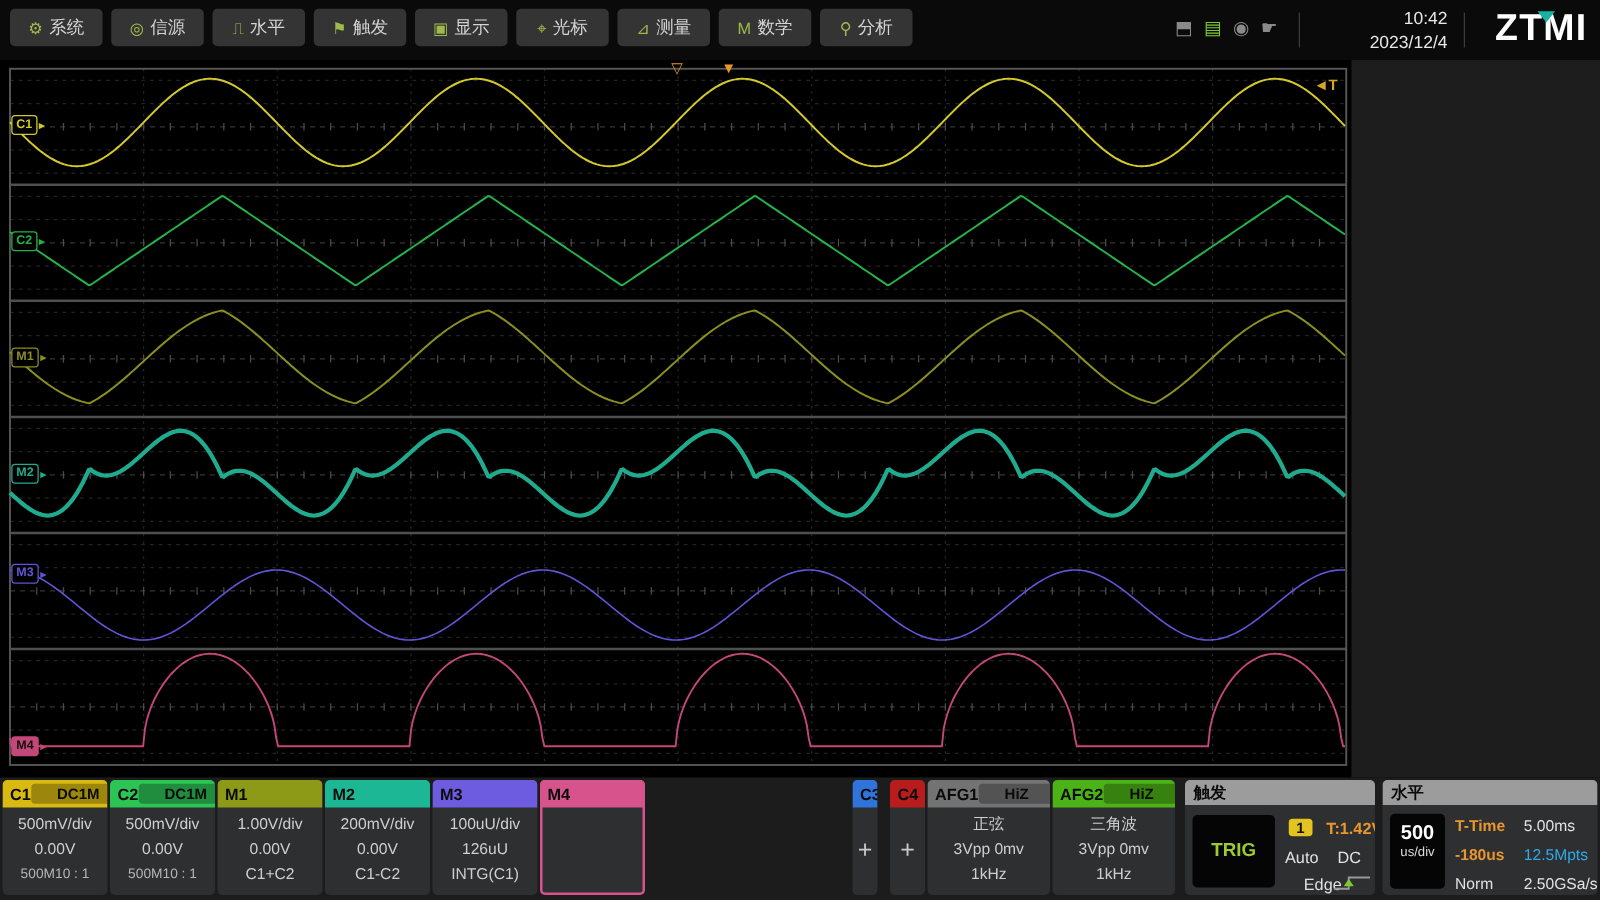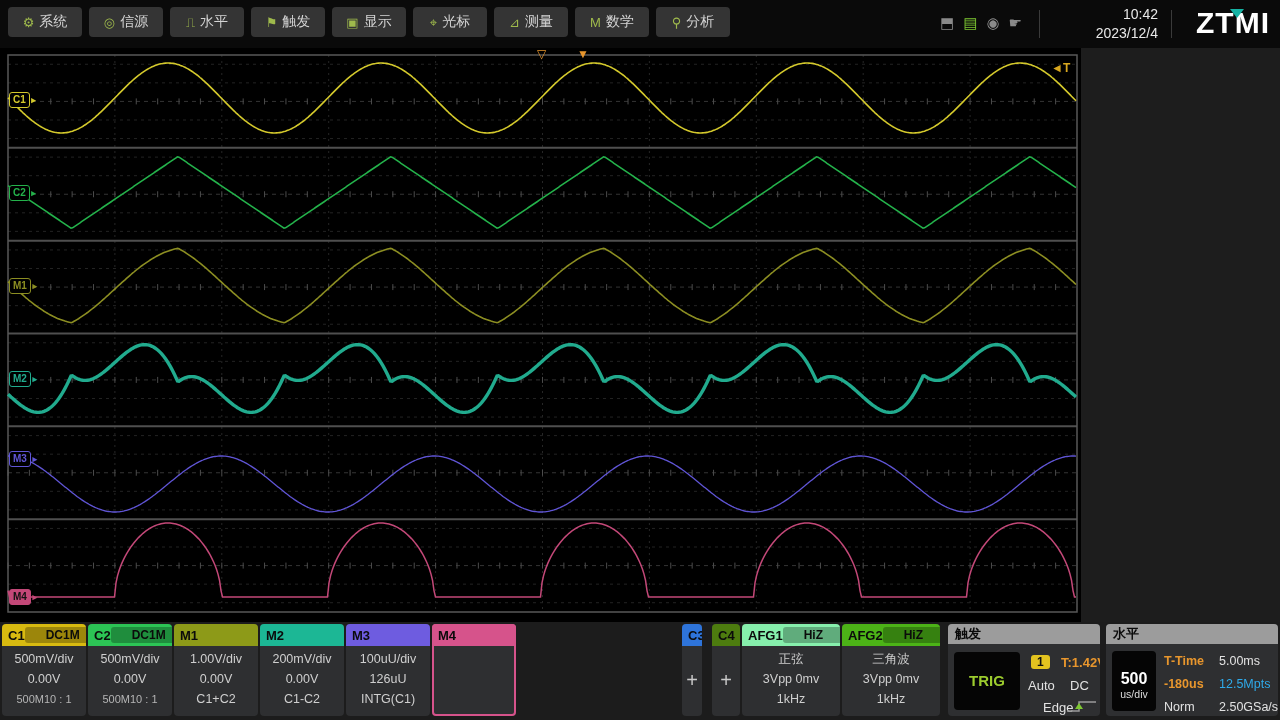--- a/index.html
+++ b/index.html
@@ -42,21 +42,21 @@
   .panel{position:absolute;top:2px;height:92px;background:#2e2f31;border-radius:4px;overflow:hidden;}
   .panel .hd{height:20px;background:#9c9c9c;color:#0a0a0a;font-size:13px;font-weight:bold;
              line-height:20px;padding:0 7px;}
   .blackbox{background:#050505;border-radius:4px;color:#fff;text-align:center;}
   #trig-src{position:absolute;left:6px;top:28px;width:66px;height:58px;font-size:15px;font-weight:bold;
             color:#9ccc2e;line-height:58px;}
   .trow{position:absolute;font-size:13px;color:#e2e2e2;}
   .ybadge{background:#e3c31f;color:#111;border-radius:3px;padding:0 6px;font-weight:bold;font-size:12px;}
   .orange{color:#e8962d;} .cyan{color:#2fa9e8;} .white{color:#e2e2e2;}
   #hz-scale{position:absolute;left:6px;top:27px;width:44px;height:60px;}
-  #hz-scale .n{font-size:16px;font-weight:bold;line-height:18px;margin-top:19px;}
+  #hz-scale .n{font-size:16px;font-weight:bold;line-height:18px;margin-top:7px;}
   #hz-scale .u{font-size:10.5px;color:#ddd;line-height:12px;}
   .hrow{position:absolute;font-size:12.5px;}
 </style>
 </head>
 <body>
 
 <div id="screen">
 
   <div id="topbar">
     <div id="menu-row">
@@ -545,27 +545,27 @@
             <span>M4</span>
           </div>
         </div>
         <div class="chbox plusbox" style="left: 682px; width: 20px;">
           <div class="hd" style="background:#2e74da">
             <span>C3</span>
           </div>
           <div class="bd">+</div>
         </div>
         <div class="chbox plusbox" style="left: 712px; width: 28px;">
-          <div class="hd" style="background:#4d7c0f">
+          <div class="hd" style="background:#b91c1c">
             <span>C4</span>
           </div>
           <div class="bd">+</div>
         </div>
         <div class="chbox" style="left: 742px; width: 98px;">
-          <div class="hd" style="background:#86efac">
+          <div class="hd" style="background:#737373">
             <span>AFG1</span>
             <span class="badge">HiZ</span>
           </div>
           <div class="bd">
             <div>正弦</div>
             <div>3Vpp 0mv</div>
             <div>1kHz</div>
           </div>
         </div>
         <div class="chbox" style="left: 842px; width: 98px;">

